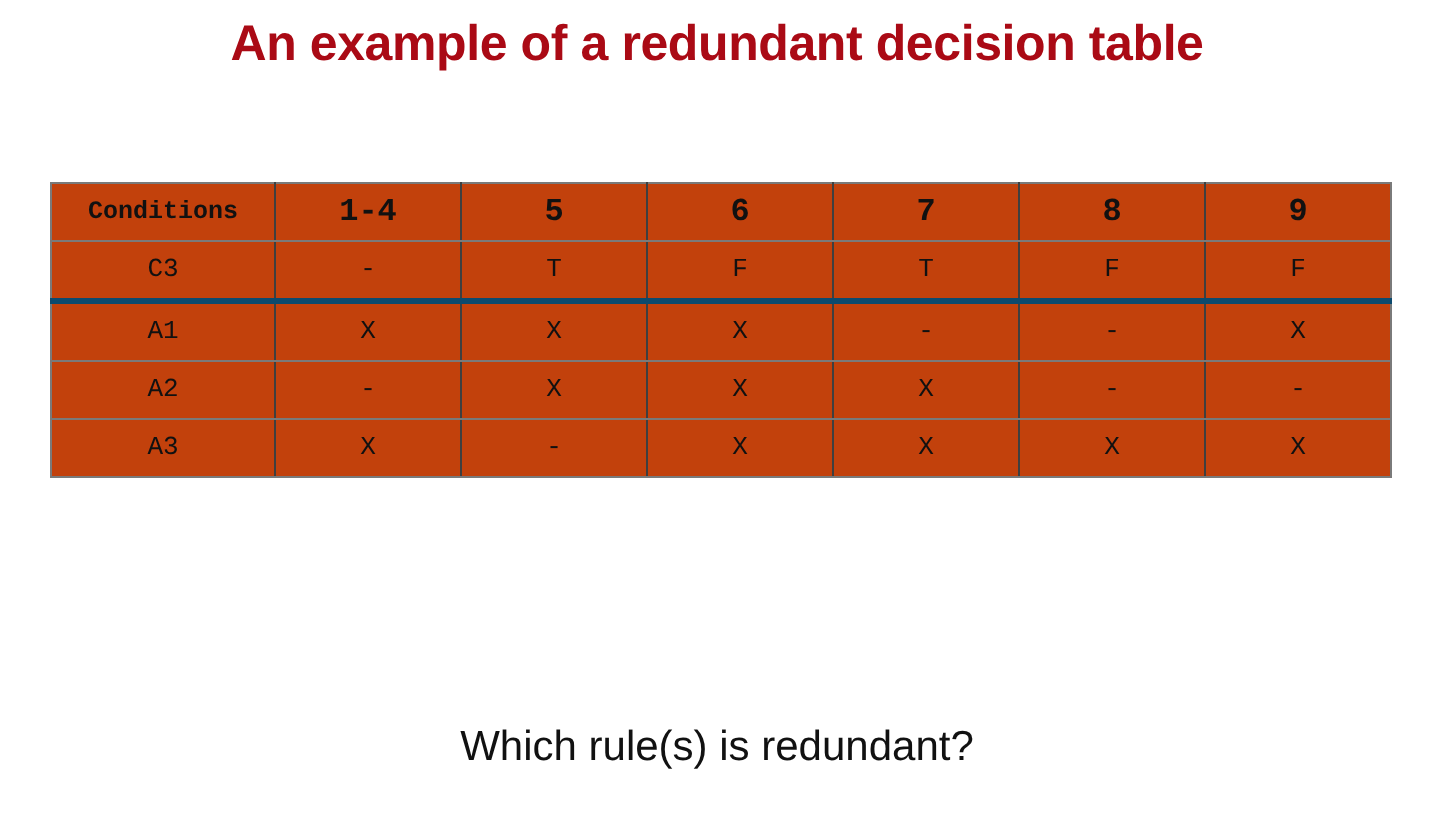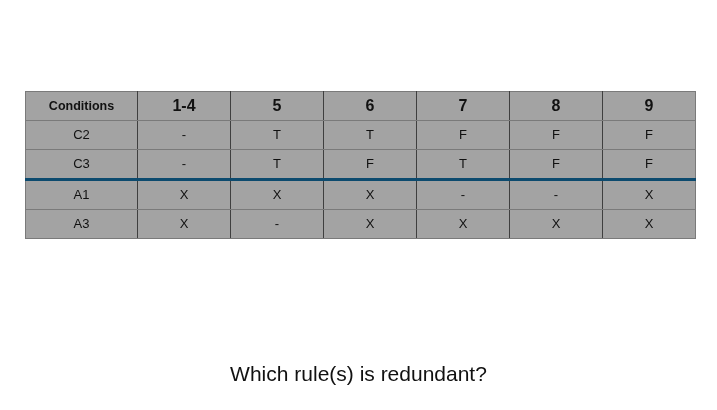--- a/index.html
+++ b/index.html
@@ -40,21 +40,22 @@
     position: absolute;
     left: 25px;
     top: 91px;
     width: 670px;
   }
 
   table.decision-table {
     border-collapse: collapse;
     width: 670px;
     table-layout: fixed;
-    background: #a3a3a3;
+    background: #c2410c;
+    font-family: Liberation Mono, monospace;
   }
 
   table.decision-table col.c-label { width: 112px; }
   table.decision-table col.c-rule  { width: 93px; }
 
   table.decision-table th,
   table.decision-table td {
     height: 28px;
     line-height: 28px;
     padding: 0;
@@ -99,20 +100,21 @@
     font-weight: normal;
     color: #111111;
     white-space: nowrap;
   }
 </style>
 </head>
 <body>
 
 <div class="slide">
 
+  <div class="slide-title">An example of a redundant decision table</div>
 
   <div class="table-wrap">
     <table class="decision-table">
       <colgroup>
         <col class="c-label">
         <col class="c-rule">
         <col class="c-rule">
         <col class="c-rule">
         <col class="c-rule">
         <col class="c-rule">
@@ -125,29 +127,20 @@
           <th>5</th>
           <th>6</th>
           <th>7</th>
           <th>8</th>
           <th>9</th>
         </tr>
       </thead>
       <tbody>
 
 
-        <tr class="row-condition">
-          <td>C2</td>
-          <td>-</td>
-          <td>T</td>
-          <td>T</td>
-          <td>F</td>
-          <td>F</td>
-          <td>F</td>
-        </tr>
 
         <tr class="row-condition">
           <td>C3</td>
           <td>-</td>
           <td>T</td>
           <td>F</td>
           <td>T</td>
           <td>F</td>
           <td>F</td>
         </tr>
@@ -155,20 +148,29 @@
         <tr class="row-action actions-start">
           <td>A1</td>
           <td>X</td>
           <td>X</td>
           <td>X</td>
           <td>-</td>
           <td>-</td>
           <td>X</td>
         </tr>
 
+        <tr class="row-action">
+          <td>A2</td>
+          <td>-</td>
+          <td>X</td>
+          <td>X</td>
+          <td>X</td>
+          <td>-</td>
+          <td>-</td>
+        </tr>
 
         <tr class="row-action">
           <td>A3</td>
           <td>X</td>
           <td>-</td>
           <td>X</td>
           <td>X</td>
           <td>X</td>
           <td>X</td>
         </tr>

